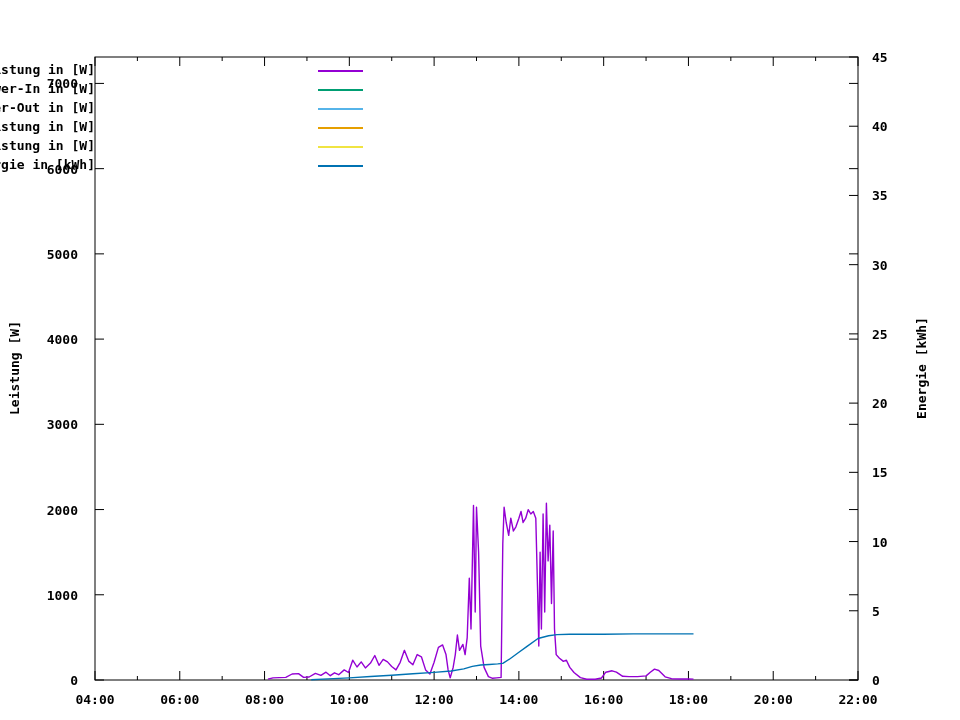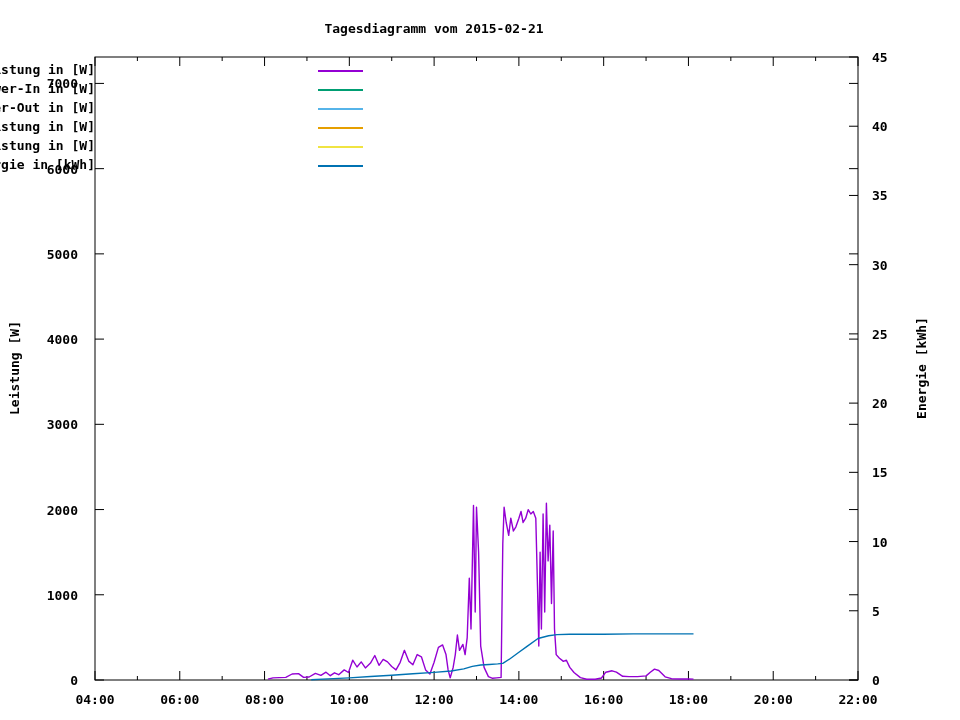--- a/index.html
+++ b/index.html
@@ -16,21 +16,20 @@
   .legend-label{position:absolute;right:0;top:0;width:245px;text-align:right;
         font-size:13px;font-weight:bold;}
   .legend-swatch{position:absolute;left:223px;top:8px;width:45px;height:2px;}
   svg text{font-family:"DejaVu Sans Mono",monospace;font-size:13px;font-weight:bold;fill:#000;}
 </style>
 </head>
 <body>
 
 <div class="page">
 
-  <div class="chart-title">Tagesdiagramm vom 2015-02-21</div>
 
   <div class="ylabel">Leistung [W]</div>
 
   <div class="y2label">Energie [kWh]</div>
 
   <svg id="chart-svg" width="960" height="720" viewBox="0 0 960 720" style="position:absolute;left:0;top:0;">
       <rect x="95" y="57" width="763" height="623" fill="none" stroke="#000" stroke-width="1"></rect>
       <line x1="95" y1="680" x2="95" y2="671" stroke="#000" stroke-width="1"></line>
       <line x1="95" y1="57" x2="95" y2="66" stroke="#000" stroke-width="1"></line>
       <text x="95" y="704" text-anchor="middle">04:00</text>

